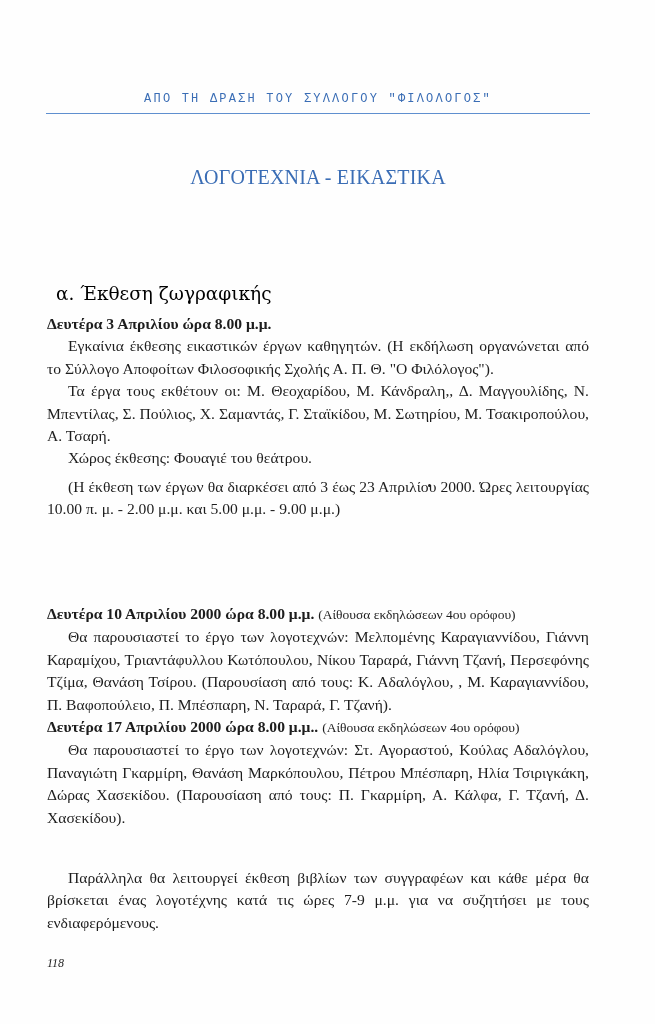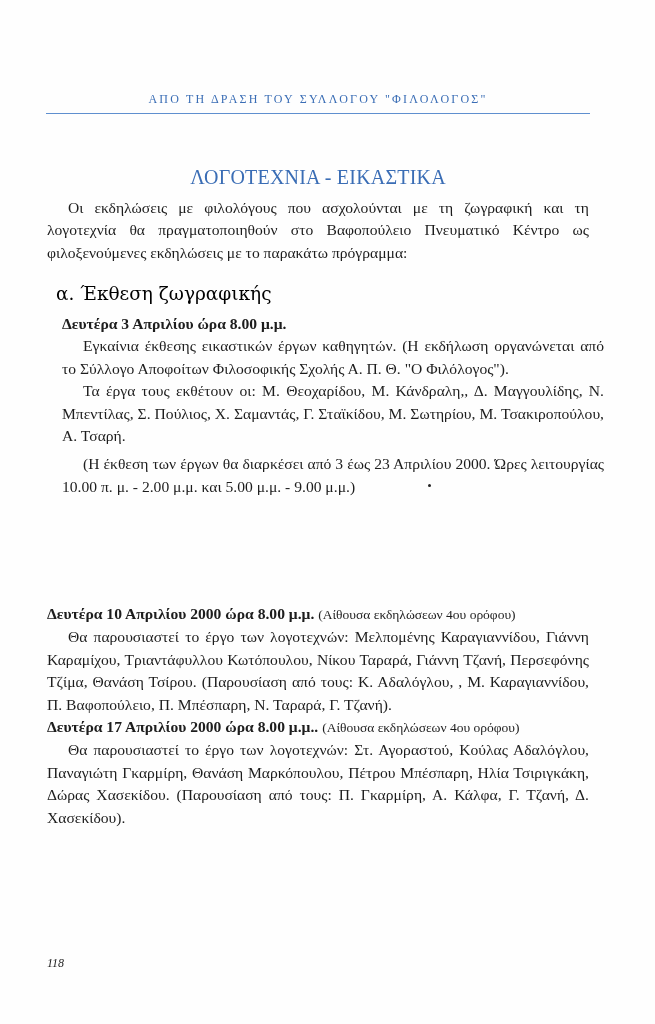--- a/index.html
+++ b/index.html
@@ -6,21 +6,21 @@
   body { width: 655px; height: 1024px; position: relative; overflow: hidden; }
   .page {
     position: absolute; left: 0; top: 0; width: 655px; height: 1024px;
     background: #fefefe;
     font-family: "DejaVu Serif", "Liberation Serif", serif;
     color: #1a1a1a;
   }
   .running-head {
     position: absolute; left: 47px; top: 92px; width: 542px;
     text-align: center;
-    font-family: Liberation Serif, serif;
+    font-family: Liberation Mono, monospace;
     font-size: 12px; letter-spacing: 2.2px;
     color: #3a6db5;
   }
   .head-rule {
     position: absolute; left: 46px; top: 113px; width: 544px; height: 1px;
     background: #5f8fcf;
   }
   .section-title {
     position: absolute; left: 47px; top: 166px; width: 542px;
     text-align: center;
@@ -56,45 +56,46 @@
 </head>
 <body>
 
 <div class="page">
 
   <div class="running-head">ΑΠΟ ΤΗ ΔΡΑΣΗ ΤΟΥ ΣΥΛΛΟΓΟΥ "ΦΙΛΟΛΟΓΟΣ"</div>
   <div class="head-rule"></div>
 
   <div class="section-title">ΛΟΓΟΤΕΧΝΙΑ - ΕΙΚΑΣΤΙΚΑ</div>
 
-  <div class="body" style="top:197px;">
-    <p class="indent">Οι εκδηλώσεις με φιλολόγους που ασχολούνται με τη ζωγραφική και τη λογοτεχνία θα πραγματοποιηθούν στο Βαφοπούλειο Πνευματικό Κέντρο ως φιλοξενούμενες εκδηλώσεις με το παρακάτω πρόγραμμα:</p>
-  </div>
 
   <div class="sub-heading" style="top:283px;">α. Έκθεση ζωγραφικής</div>
 
-  <div class="body" style="top:313px;margin-left:15px;">
+  <div class="body" style="top:313px;">
     <p class="date-line">Δευτέρα 3 Απριλίου ώρα 8.00 μ.μ.</p>
     <p class="indent">Εγκαίνια έκθεσης εικαστικών έργων καθηγητών. (Η εκδήλωση οργανώνεται από το Σύλλογο Αποφοίτων Φιλοσοφικής Σχολής Α. Π. Θ. "Ο Φιλόλογος").</p>
     <p class="indent">Τα έργα τους εκθέτουν οι: Μ. Θεοχαρίδου, Μ. Κάνδραλη,, Δ. Μαγγουλίδης, Ν. Μπεντίλας, Σ. Πούλιος, Χ. Σαμαντάς, Γ. Σταϊκίδου, Μ. Σωτηρίου, Μ. Τσακιροπούλου, Α. Τσαρή.</p>
+    <p class="indent">Χώρος έκθεσης: Φουαγιέ του θεάτρου.</p>
     <div class="gap"></div>
     <p class="indent">(Η έκθεση των έργων θα διαρκέσει από 3 έως 23 Απριλίου 2000. Ώρες λειτουργίας 10.00 π. μ. - 2.00 μ.μ. και 5.00 μ.μ. - 9.00 μ.μ.)</p>
   </div>
 
   <div class="stray-dot"></div>
 
 
   <div class="body" style="top:603px;">
     <p class="date-line">
       <span>Δευτέρα 10 Απριλίου 2000 ώρα 8.00 μ.μ.</span>
       <span class="venue">(Αίθουσα εκδηλώσεων 4ου ορόφου)</span>
     </p>
     <p class="indent">Θα παρουσιαστεί το έργο των λογοτεχνών: Μελπομένης Καραγιαννίδου, Γιάννη Καραμίχου, Τριαντάφυλλου Κωτόπουλου, Νίκου Ταραρά, Γιάννη Τζανή, Περσεφόνης Τζίμα, Θανάση Τσίρου. (Παρουσίαση από τους: Κ. Αδαλόγλου, , Μ. Καραγιαννίδου, Π. Βαφοπούλειο, Π. Μπέσπαρη, Ν. Ταραρά, Γ. Τζανή).</p>
     <p class="date-line">
       <span>Δευτέρα 17 Απριλίου 2000 ώρα 8.00 μ.μ..</span>
       <span class="venue">(Αίθουσα εκδηλώσεων 4ου ορόφου)</span>
     </p>
     <p class="indent">Θα παρουσιαστεί το έργο των λογοτεχνών: Στ. Αγοραστού, Κούλας Αδαλόγλου, Παναγιώτη Γκαρμίρη, Θανάση Μαρκόπουλου, Πέτρου Μπέσπαρη, Ηλία Τσιριγκάκη, Δώρας Χασεκίδου. (Παρουσίαση από τους: Π. Γκαρμίρη, Α. Κάλφα, Γ. Τζανή, Δ. Χασεκίδου).</p>
   </div>
 
+  <div class="body" style="top:867px;">
+    <p class="indent">Παράλληλα θα λειτουργεί έκθεση βιβλίων των συγγραφέων και κάθε μέρα θα βρίσκεται ένας λογοτέχνης κατά τις ώρες 7-9 μ.μ. για να συζητήσει με τους ενδιαφερόμενους.</p>
+  </div>
 
   <div class="page-number">118</div>
 </div>
 
 </body></html>

